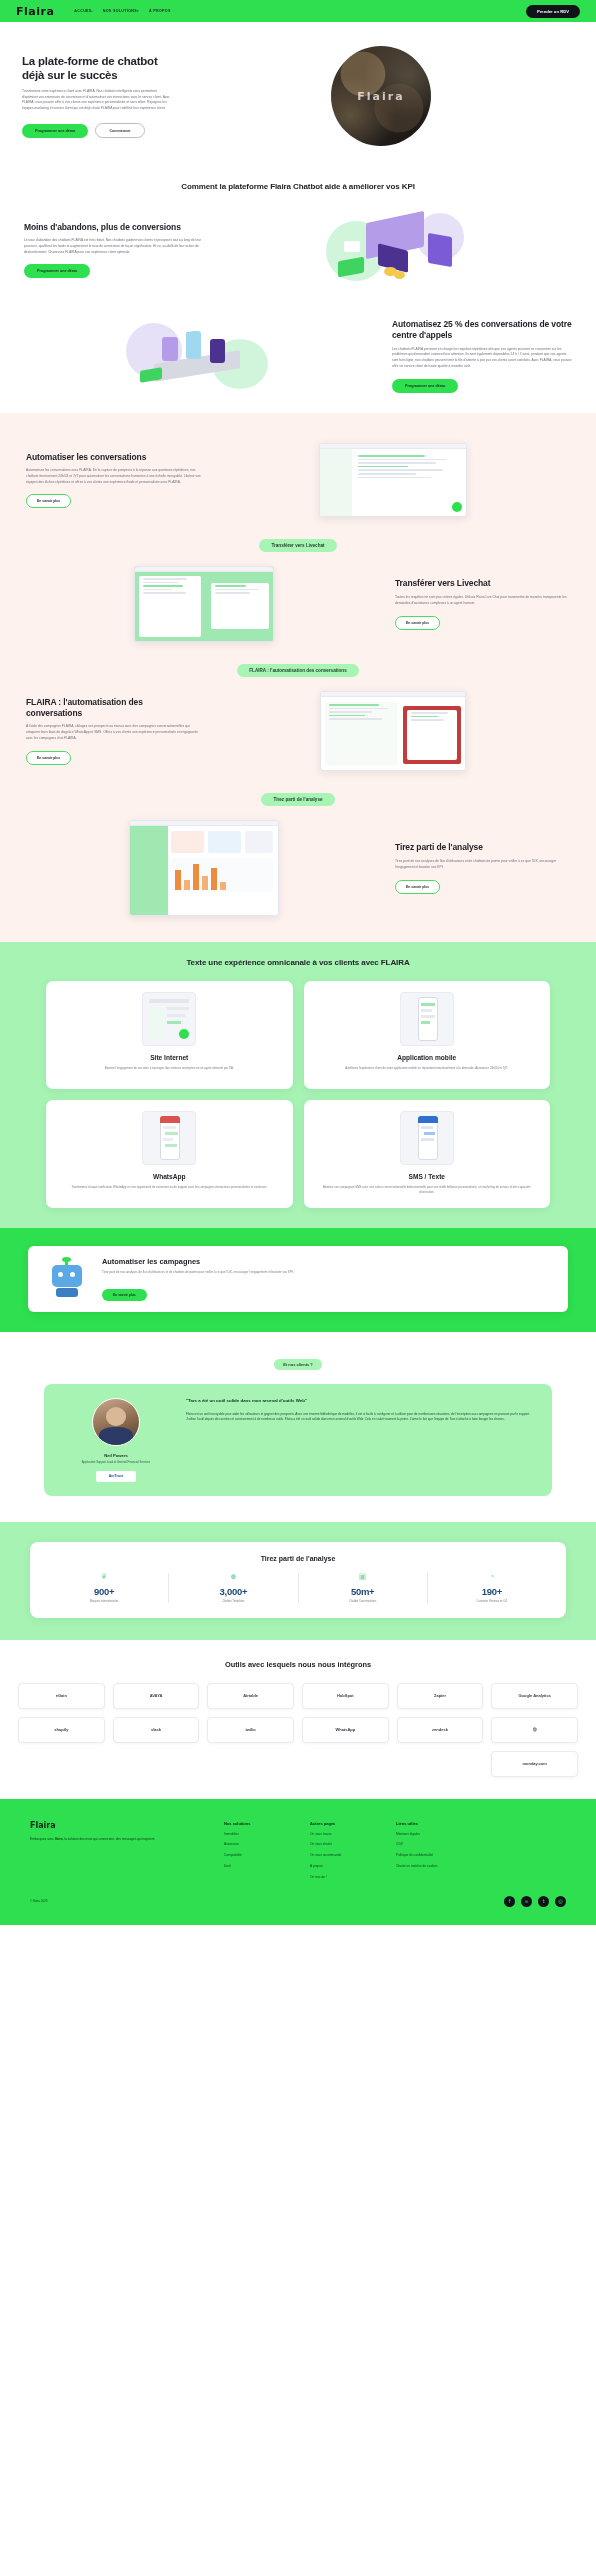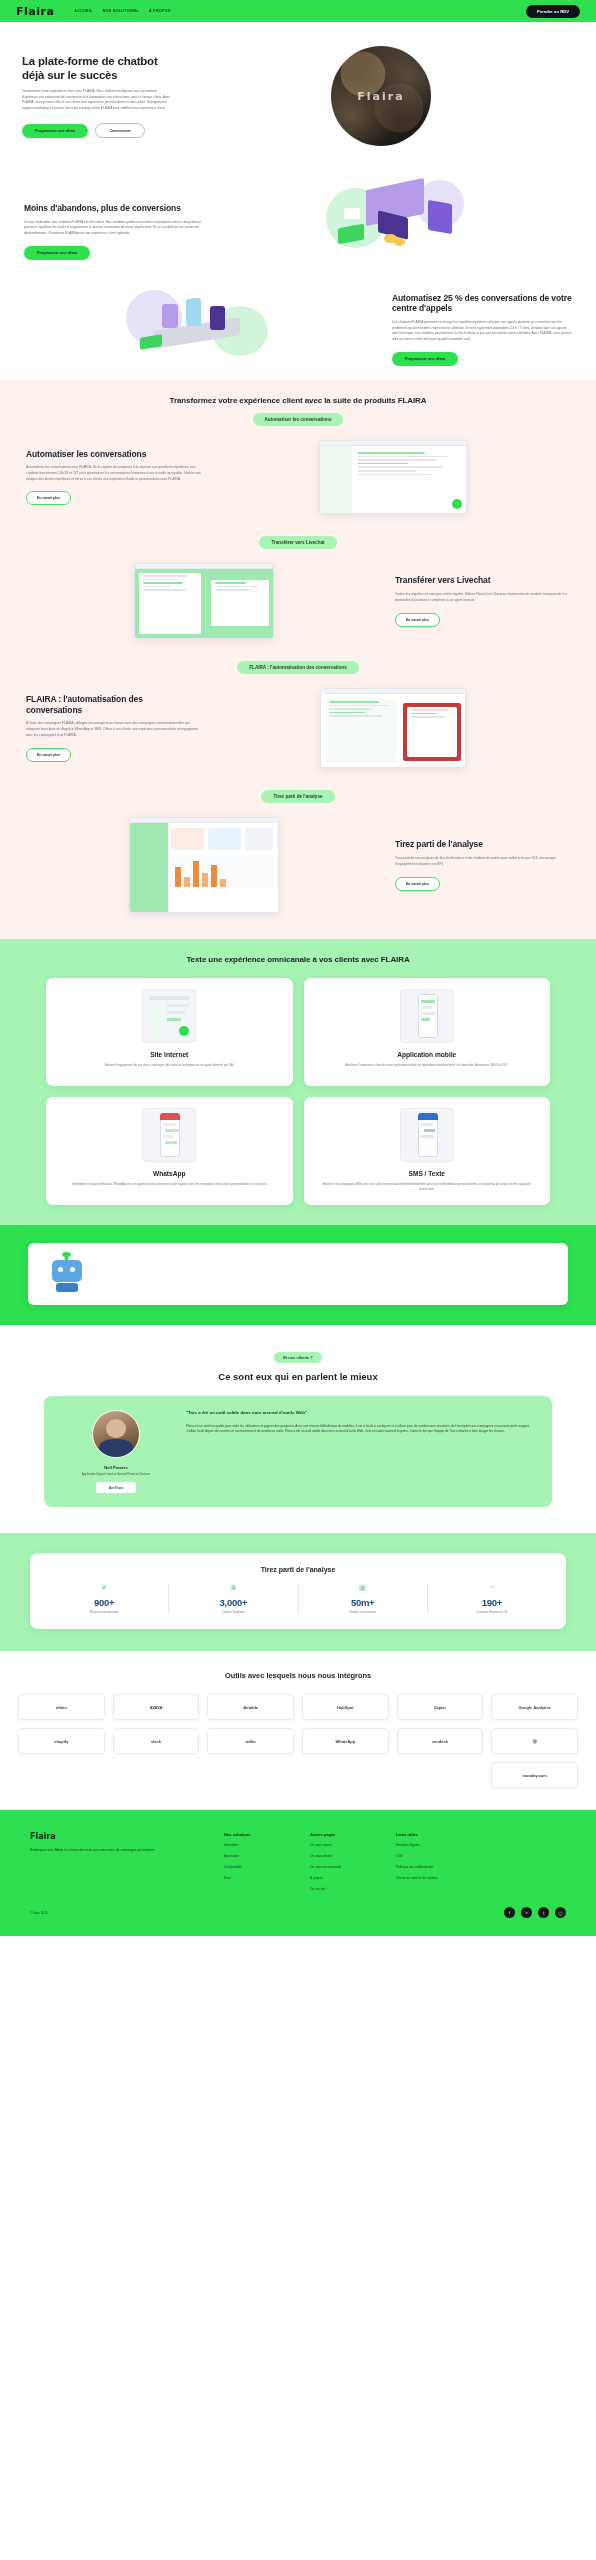--- a/index.html
+++ b/index.html
@@ -165,21 +165,21 @@
     transform: translateY(-50%);
     text-align: center;
     font-size: 11px; font-weight: 700; letter-spacing: 2px;
     color: rgba(255,255,255,.72);
     z-index: 3;
     font-family: "DejaVu Sans", sans-serif;
   }
 
   
   .kpi-head { text-align: center; padding: 14px 0 10px; }
-  .feat { display: flex; align-items: flex-end; gap: 14px; padding: 6px 24px 14px; }
+  .feat { display: flex; align-items: center; gap: 14px; padding: 6px 24px 14px; }
   .feat-txt { width: 180px; }
   .feat-txt .body-txt { margin-top: 6px; }
   .feat-txt .btn-green { margin-top: 9px; }
   .feat-art { flex: 1; display: flex; justify-content: center; align-items: center; }
 
   
   .illus { position: relative; }
   .illus-1 { width: 150px; height: 86px; }
   .blob {
     position: absolute; border-radius: 50%;
@@ -407,20 +407,23 @@
       </div>
     </div>
     <div class="hero-right">
       <div class="hero-photo">
         <div class="hero-photo-label">Flaira</div>
       </div>
     </div>
   </div>
 
   <div class="sec">
+    <div class="kpi-head">
+      <div class="h2">Comment la plateforme Flaira Chatbot aide à améliorer vos KPI</div>
+    </div>
 
     <div class="feat">
       <div class="feat-txt">
         <div class="h3">Moins d'abandons, plus de conversions</div>
         <div class="body-txt">Le taux d'abandon des chatbots FLAIRA est très réduit. Nos chatbots guident vos clients et prospects tout au long de leur parcours, qualifient les leads et augmentent le taux de conversion de façon significative. Et ce, au-delà de leur action de déclenchement. Choisissez FLAIRA pour une expérience client optimale.</div>
         <div class="btn-green">Programmer une démo</div>
       </div>
       <div class="feat-art">
         <div class="illus illus-1">
           <div class="blob" style="left:6px;top:14px;width:60px;height:60px;"></div>
@@ -452,24 +455,20 @@
           <div class="shape dark" style="left:84px;top:26px;width:15px;height:24px;border-radius:3px;"></div>
           <div class="shape white" style="left:52px;top:10px;width:14px;height:9px;border-radius:2px;"></div>
           <div class="shape white" style="left:96px;top:12px;width:13px;height:9px;border-radius:2px;"></div>
           <div class="shape green" style="left:14px;top:56px;width:22px;height:12px;transform:skewY(-9deg);"></div>
         </div>
       </div>
     </div>
   </div>
 
   <div class="sec suite">
-    <div class="suite-head">
-      <div class="h2">Transformez votre expérience client avec la suite de produits FLAIRA</div>
-      <div class="pill">Automatiser les conversations</div>
-    </div>
 
     <div class="prod-row">
       <div class="prod-txt">
         <div class="h3">Automatiser les conversations</div>
         <div class="body-txt">Automatisez les conversations avec FLAIRA. De la capture de prospects à la réponse aux questions répétitives, nos chatbots fonctionnent 24h/24 et 7j/7 pour automatiser les conversations humaines à une échelle incroyable. Libérez vos équipes des tâches répétitives et offrez à vos clients une expérience fluide et personnalisée avec FLAIRA.</div>
         <div class="btn-outline-green">En savoir plus</div>
       </div>
       <div class="prod-art">
         <div class="mock" style="width:148px;height:74px;">
           <div class="mock-bar"></div>
@@ -642,26 +641,32 @@
   <div class="sec camp-wrap">
     <div class="camp">
       <div class="camp-bot">
         <div style="position:absolute;left:8px;top:6px;width:30px;height:22px;background:#5aa9e6;border-radius:5px;"></div>
         <div style="position:absolute;left:14px;top:13px;width:5px;height:5px;border-radius:50%;background:#fff;"></div>
         <div style="position:absolute;left:26px;top:13px;width:5px;height:5px;border-radius:50%;background:#fff;"></div>
         <div style="position:absolute;left:21px;top:0px;width:3px;height:7px;background:#2ee04f;"></div>
         <div style="position:absolute;left:18px;top:-2px;width:9px;height:5px;border-radius:50%;background:#2ee04f;"></div>
         <div style="position:absolute;left:12px;top:29px;width:22px;height:9px;background:#3a7fc4;border-radius:3px;"></div>
       </div>
+      <div class="camp-txt">
+        <div class="camp-title">Automatiser les campagnes</div>
+        <div class="camp-body">Tirez parti de nos analyses de flux d'utilisateurs et de chatbots de pointe pour veiller à ce que l'UX, encourager l'engagement et booster vos KPI.</div>
+        <div class="camp-btn">
+          <span class="btn-dark-green">En savoir plus</span>
+        </div>
+      </div>
     </div>
   </div>
 
   <div class="sec testi-sec">
     <div class="pill-sm">Et nos clients ?</div>
-    <div class="testi-title">Ce sont eux qui en parlent le mieux</div>
     <div class="testi-card">
       <div class="testi-left">
         <div class="testi-photo"></div>
         <div class="testi-name">Neil Powers</div>
         <div class="testi-role">Application Support Lead at General
 Financial Services</div>
         <div class="testi-logo">AmTrust</div>
       </div>
       <div class="testi-right">
         <div class="testi-quote">"Tars a été un outil solide dans mon arsenal d'outils Web"</div>

